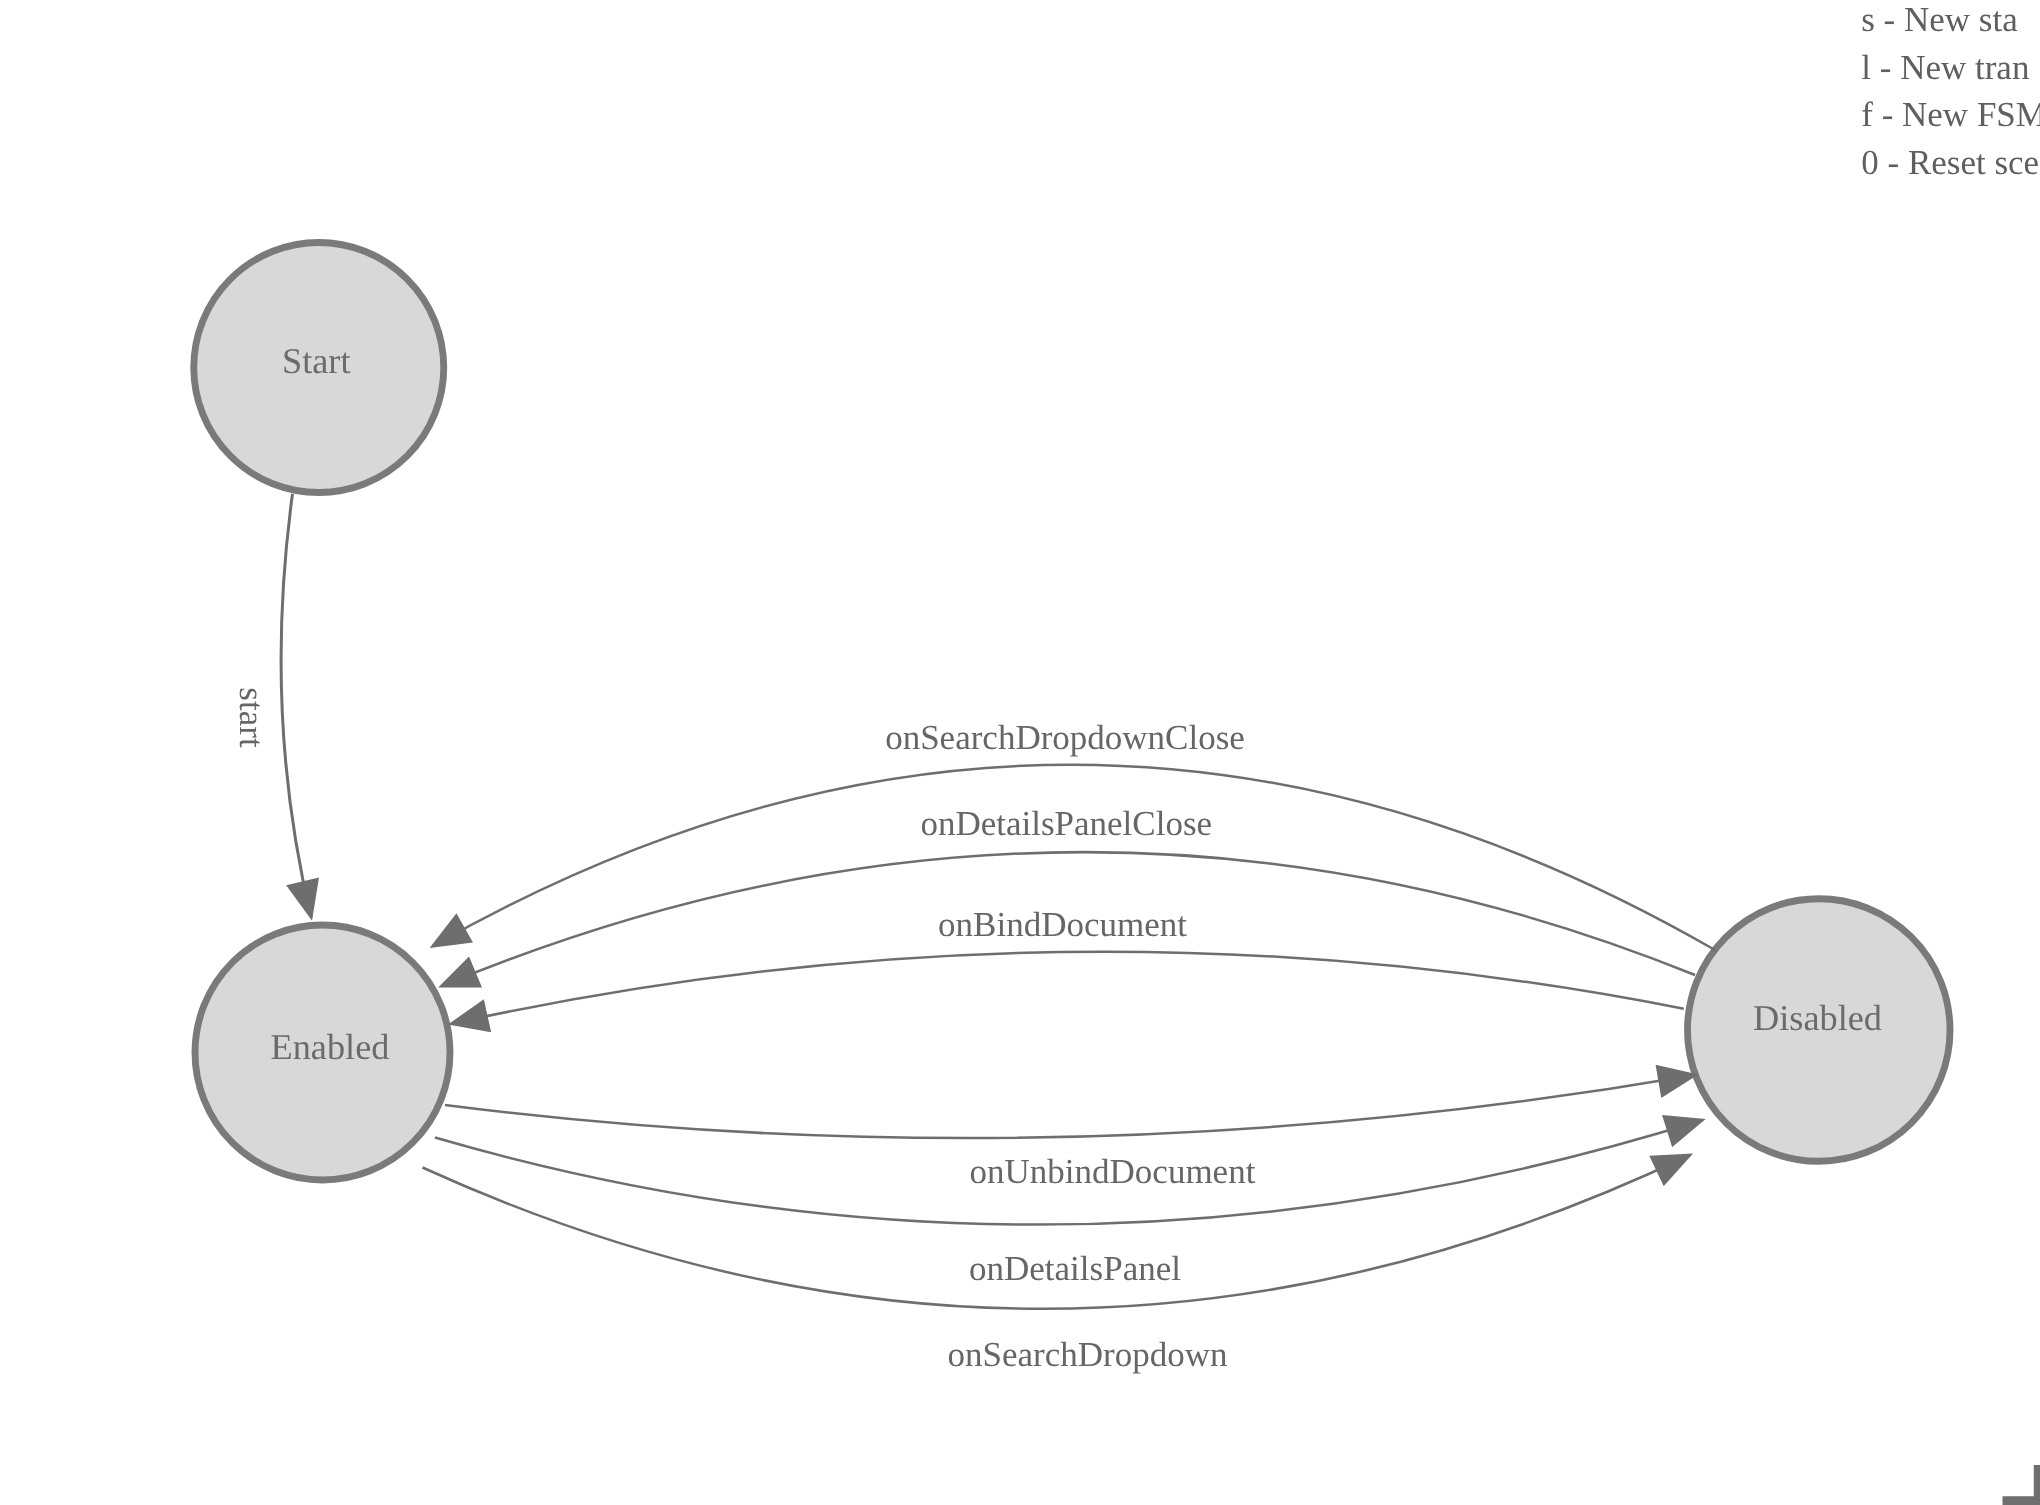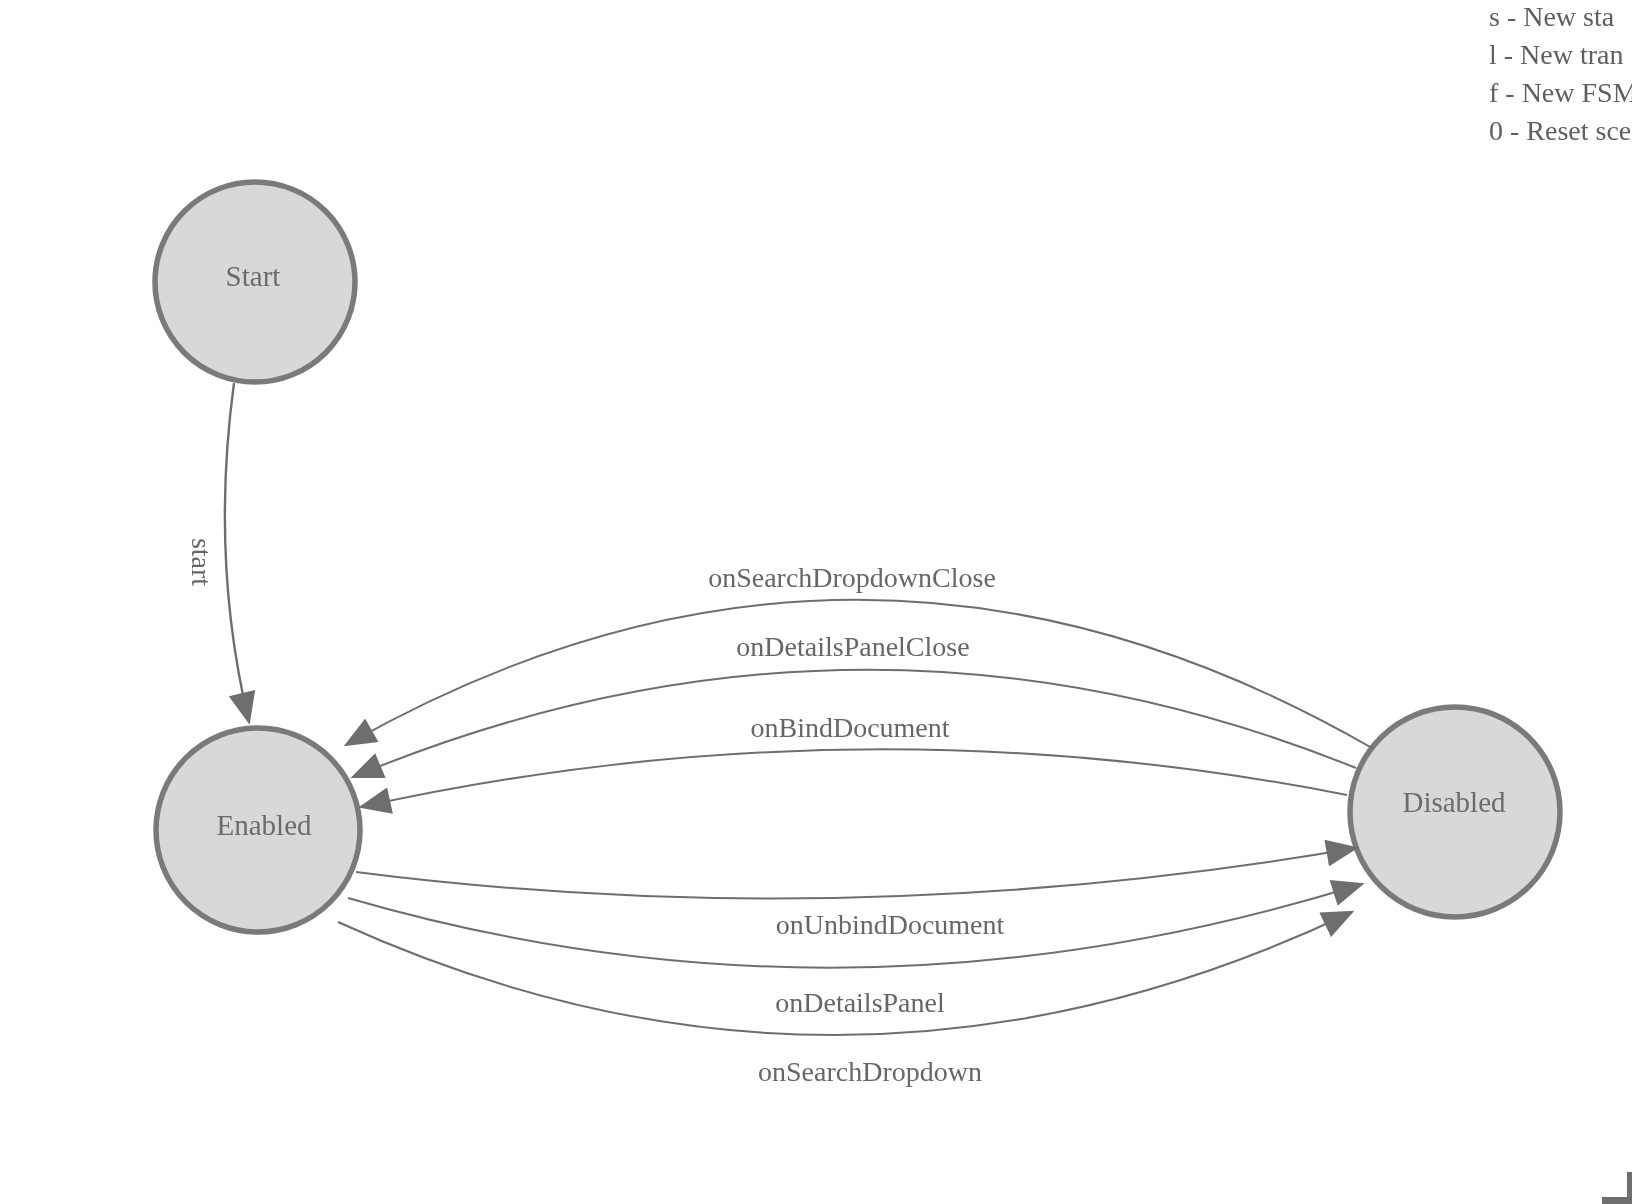--- a/index.html
+++ b/index.html
@@ -6,21 +6,21 @@
     margin: 0;
     padding: 0;
     width: 1632px;
     height: 1204px;
     overflow: hidden;
     background: #ffffff;
     font-family: "Liberation Serif", "DejaVu Serif", serif;
   }
   .canvas-wrap {
     position: absolute;
-    left: 0; top: 0;
+    left: 0; top: 12px;
     width: 1632px; height: 1072px;
   }
   svg { display: block; }
   .node {
     fill: #d8d8d8;
     stroke: #7a7a7a;
     stroke-width: 5.5;
     cursor: pointer;
   }
   .edge {

